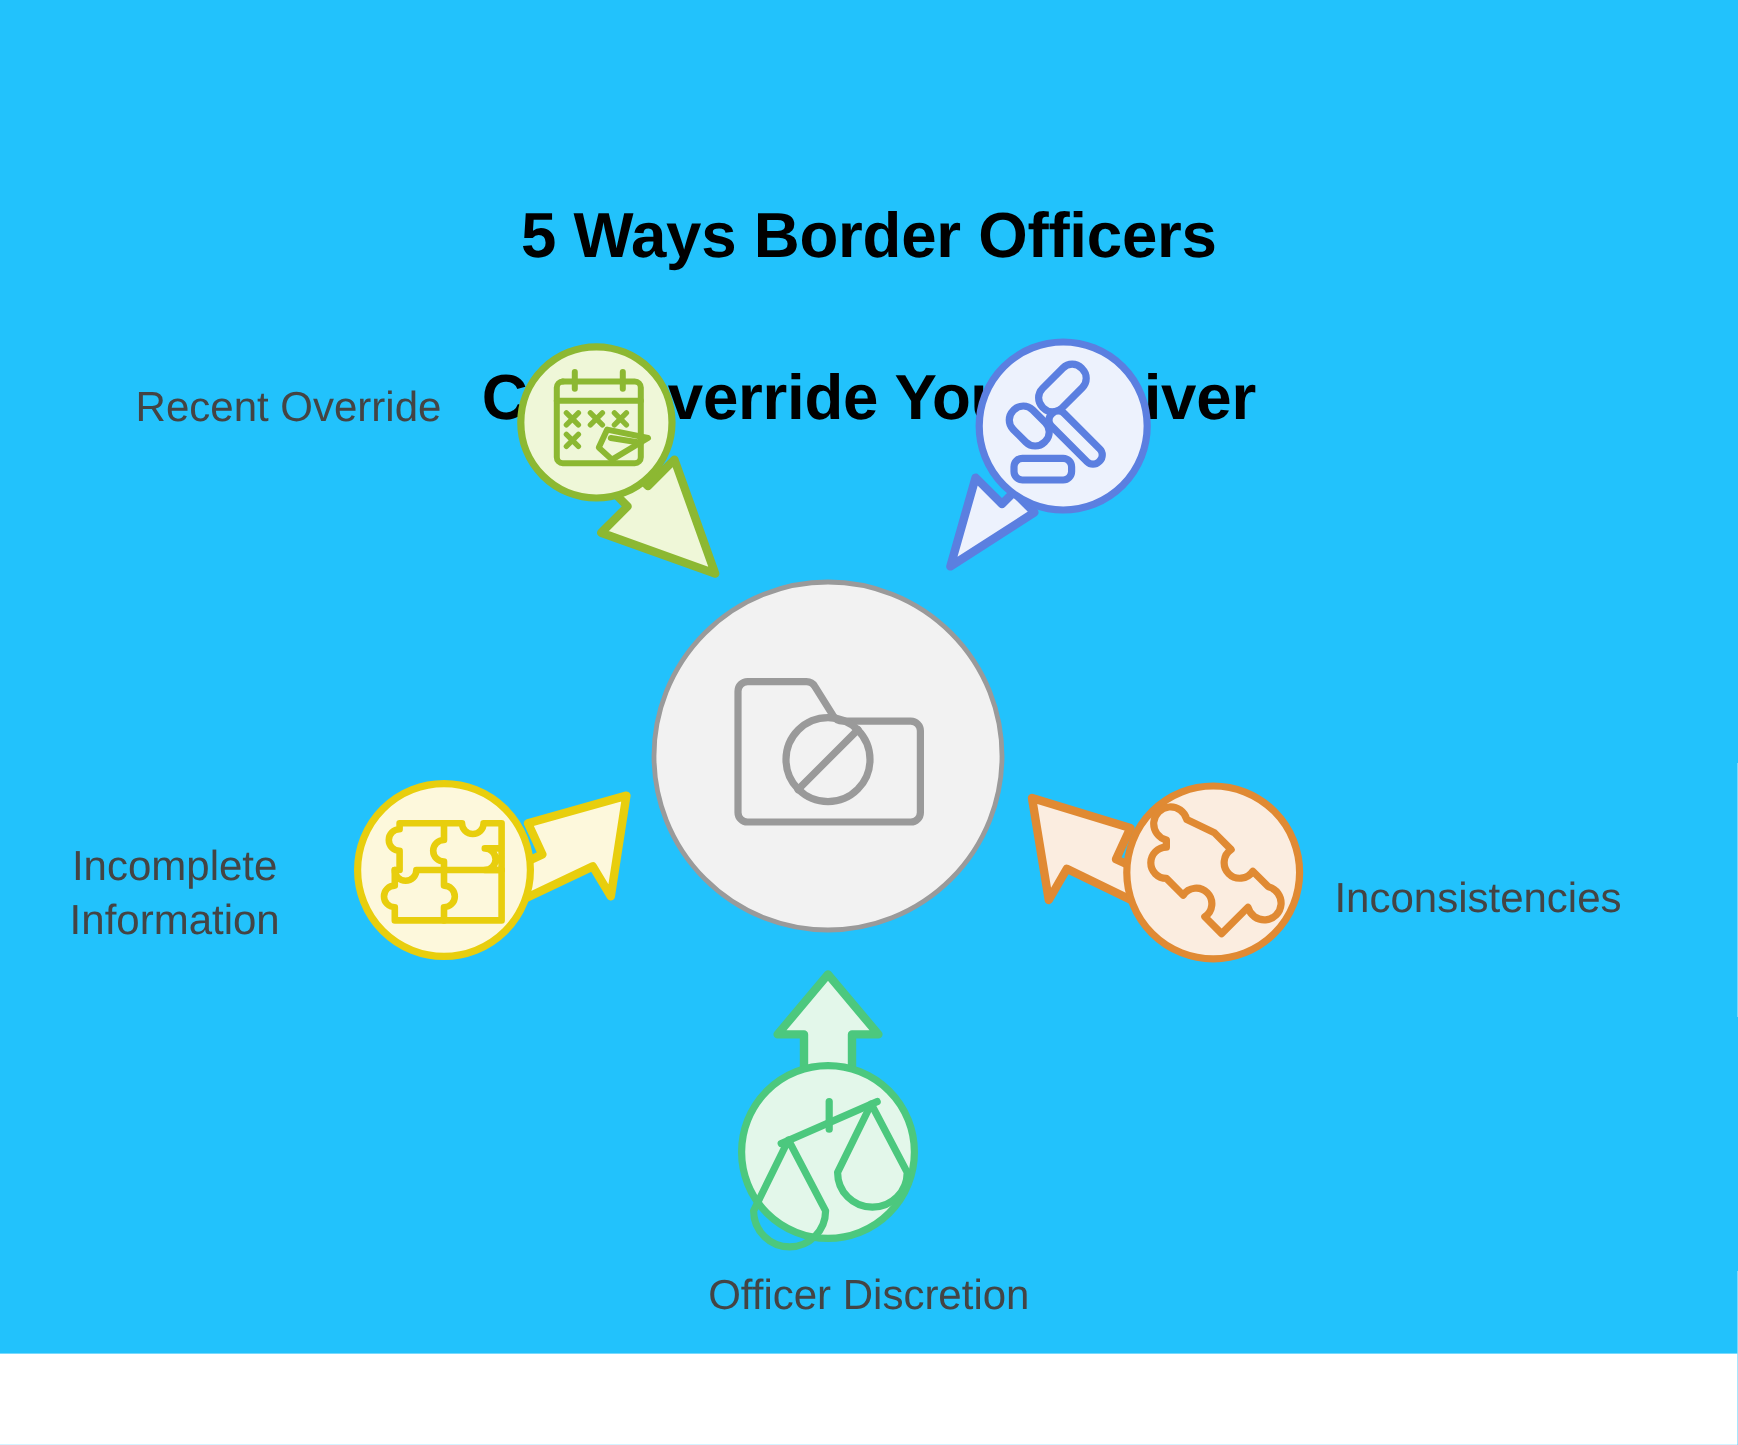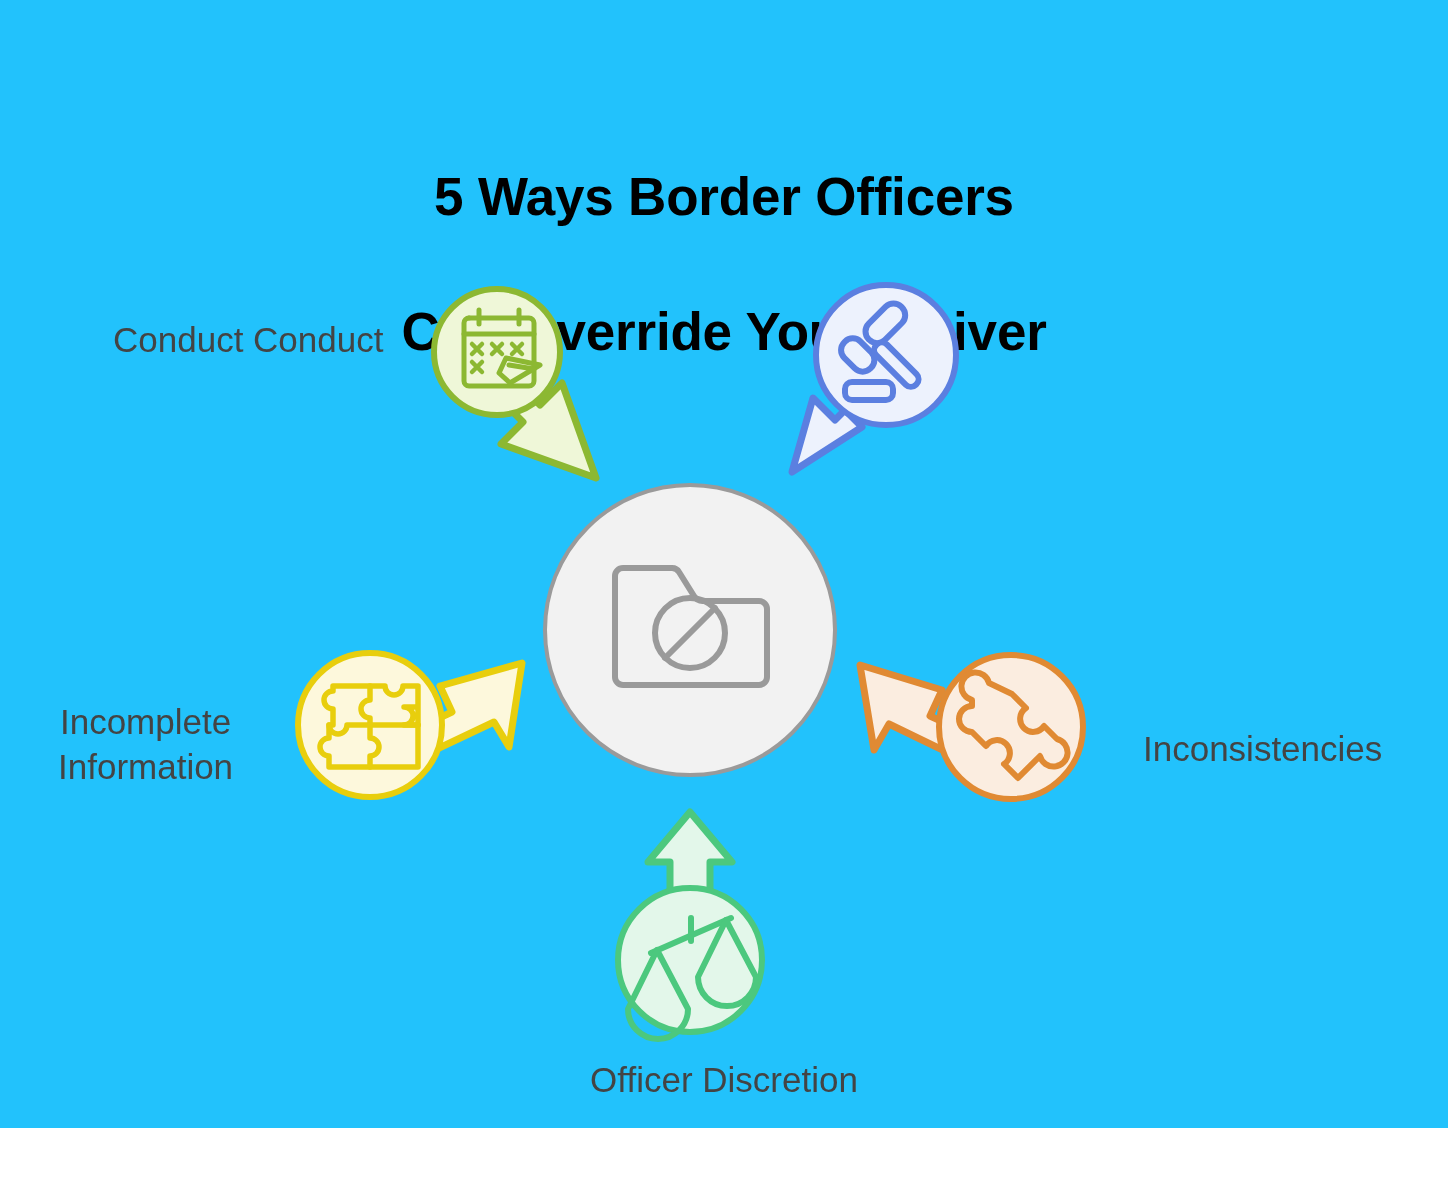--- a/index.html
+++ b/index.html
@@ -36,21 +36,21 @@
   .node-label {
     position:absolute;
     color:#444444;
     font-size:35px;
     line-height:1.28;
     white-space:pre-line;
   }
   .lbl-recent      { left:113px; top:318px; text-align:left; }
   .lbl-additional  { left:978px; top:293px; text-align:left; }
   .lbl-incomplete  { left:58px;  top:700px; text-align:center; }
-  .lbl-inconsist   { left:1143px; top:727px; text-align:left; }
+  .lbl-inconsist   { left:1112px; top:727px; text-align:left; }
   .lbl-officer     { left:0; right:0; top:1058px; text-align:center; }
 </style>
 </head>
 <body>
 
 <div id="infographic">
 
   <div id="title">
     <span class="line">5 Ways Border Officers</span>
     <span class="line">Can Override Your Waiver</span>
@@ -243,21 +243,21 @@
 
           <path d="M 657 950 L 628 1009 A 30 30 0 0 0 688 1009 L 657 950 Z"></path>
 
           <path d="M 726 920 L 698 977 A 29 29 0 0 0 756 977 L 726 920 Z"></path>
         </g>
       </g>
 
     </svg>
   </div>
 
-  <div class="node-label lbl-recent">Conduct Conduct</div>
+  <div class="node-label lbl-recent">Recent Override</div>
 
 
   <div class="node-label lbl-incomplete">Incomplete
 Information</div>
 
   <div class="node-label lbl-inconsist">Inconsistencies</div>
 
   <div class="node-label lbl-officer">Officer Discretion</div>
 
 </div>

